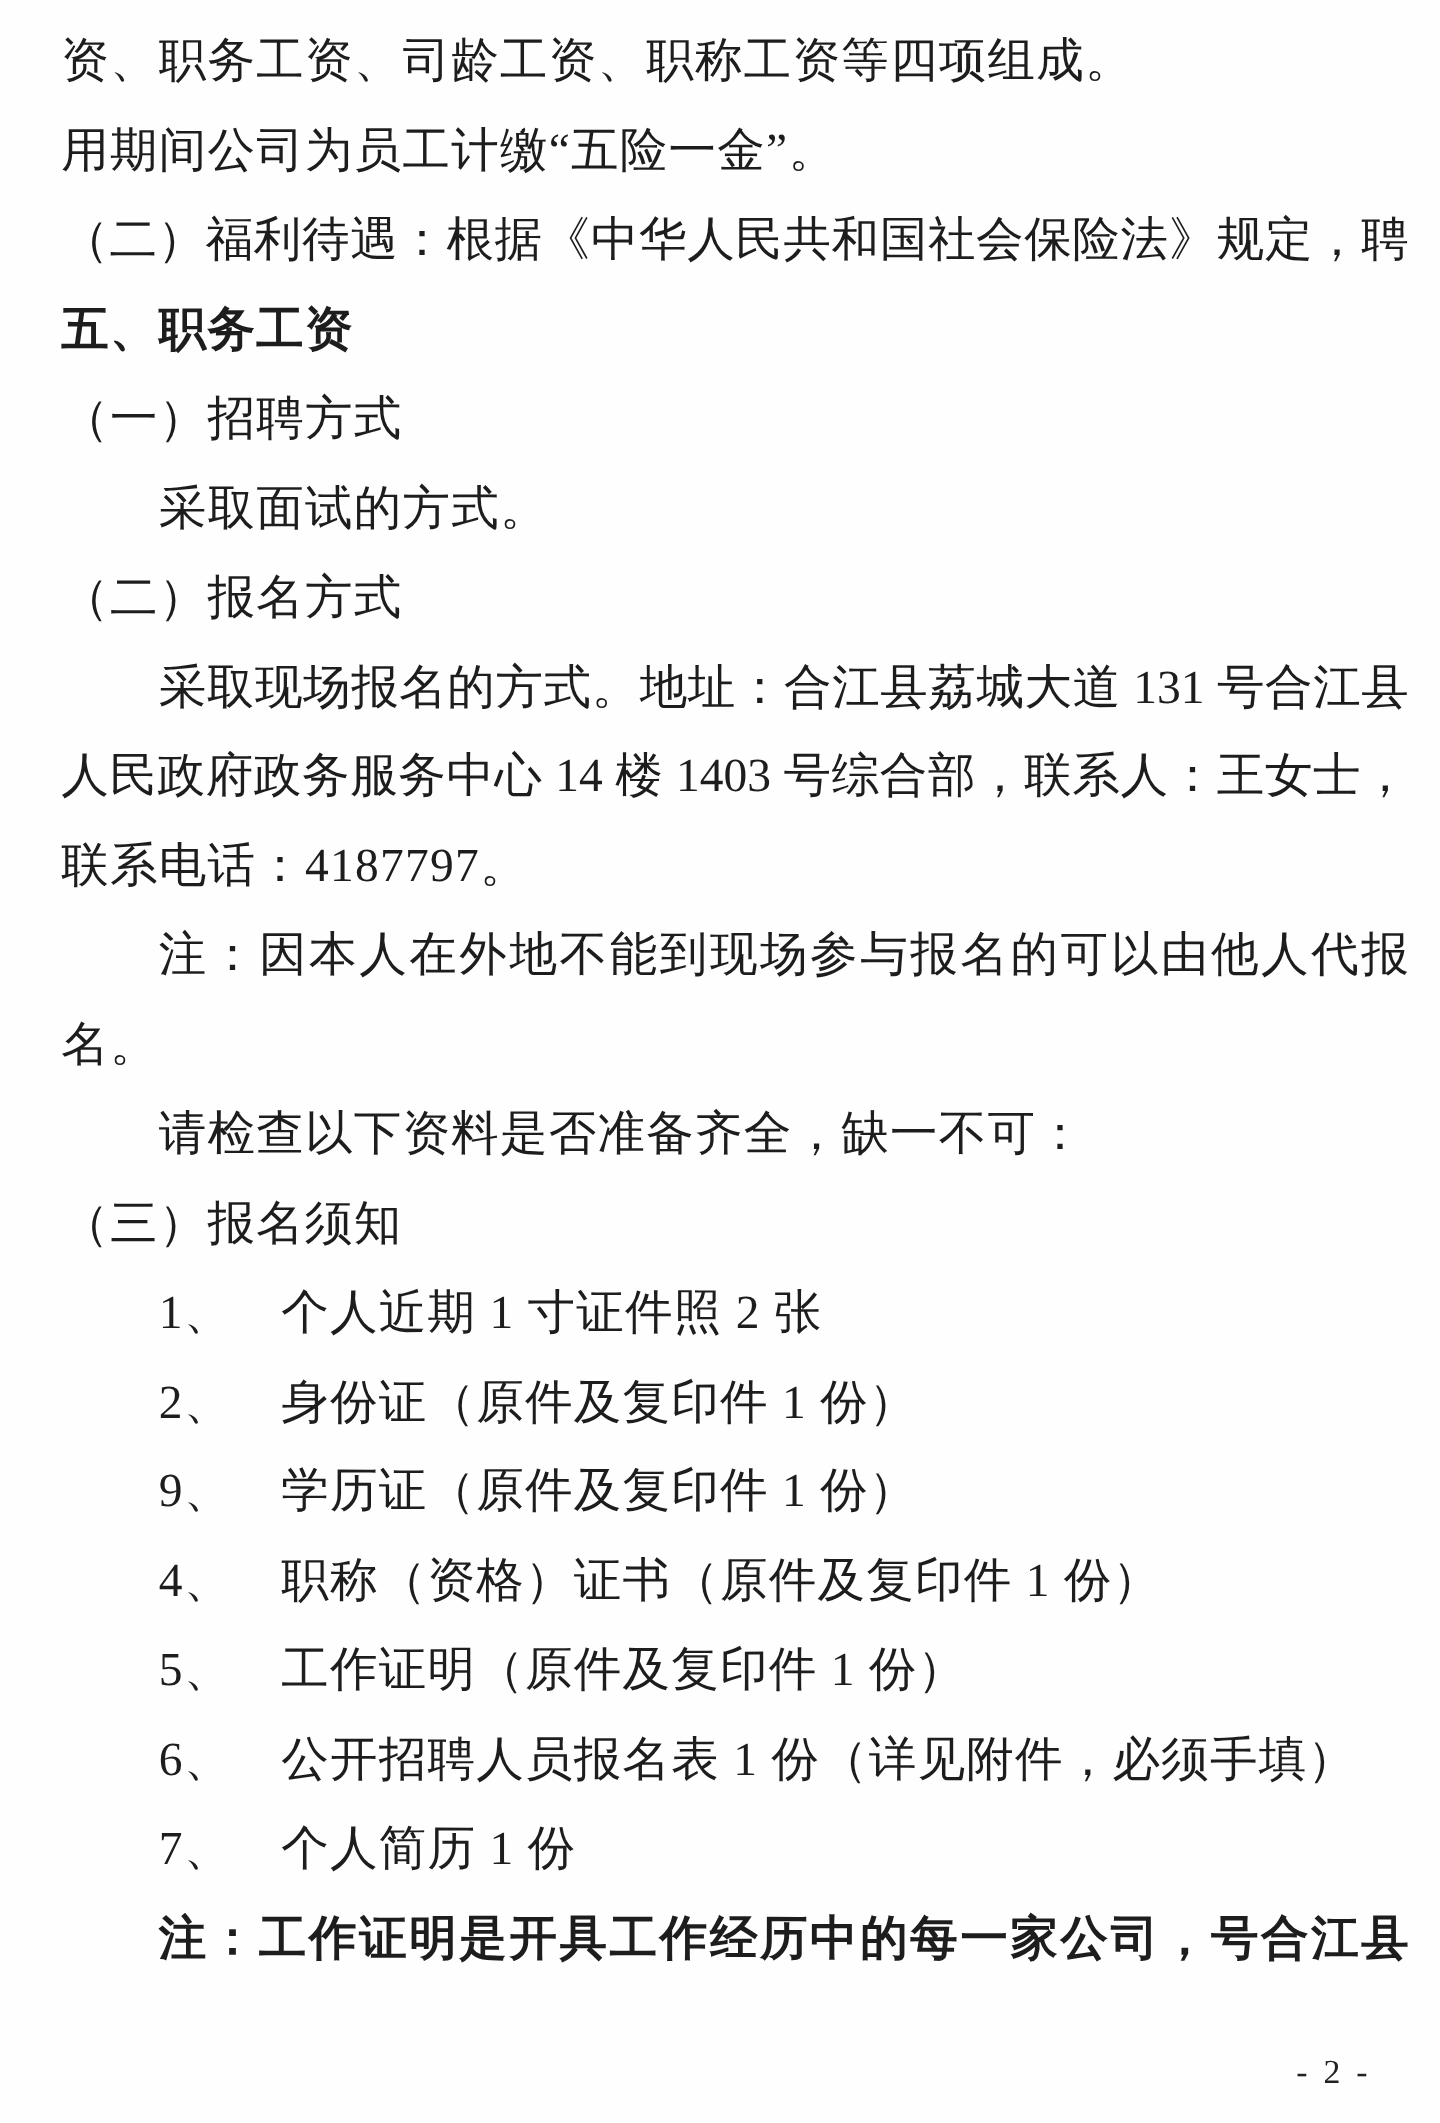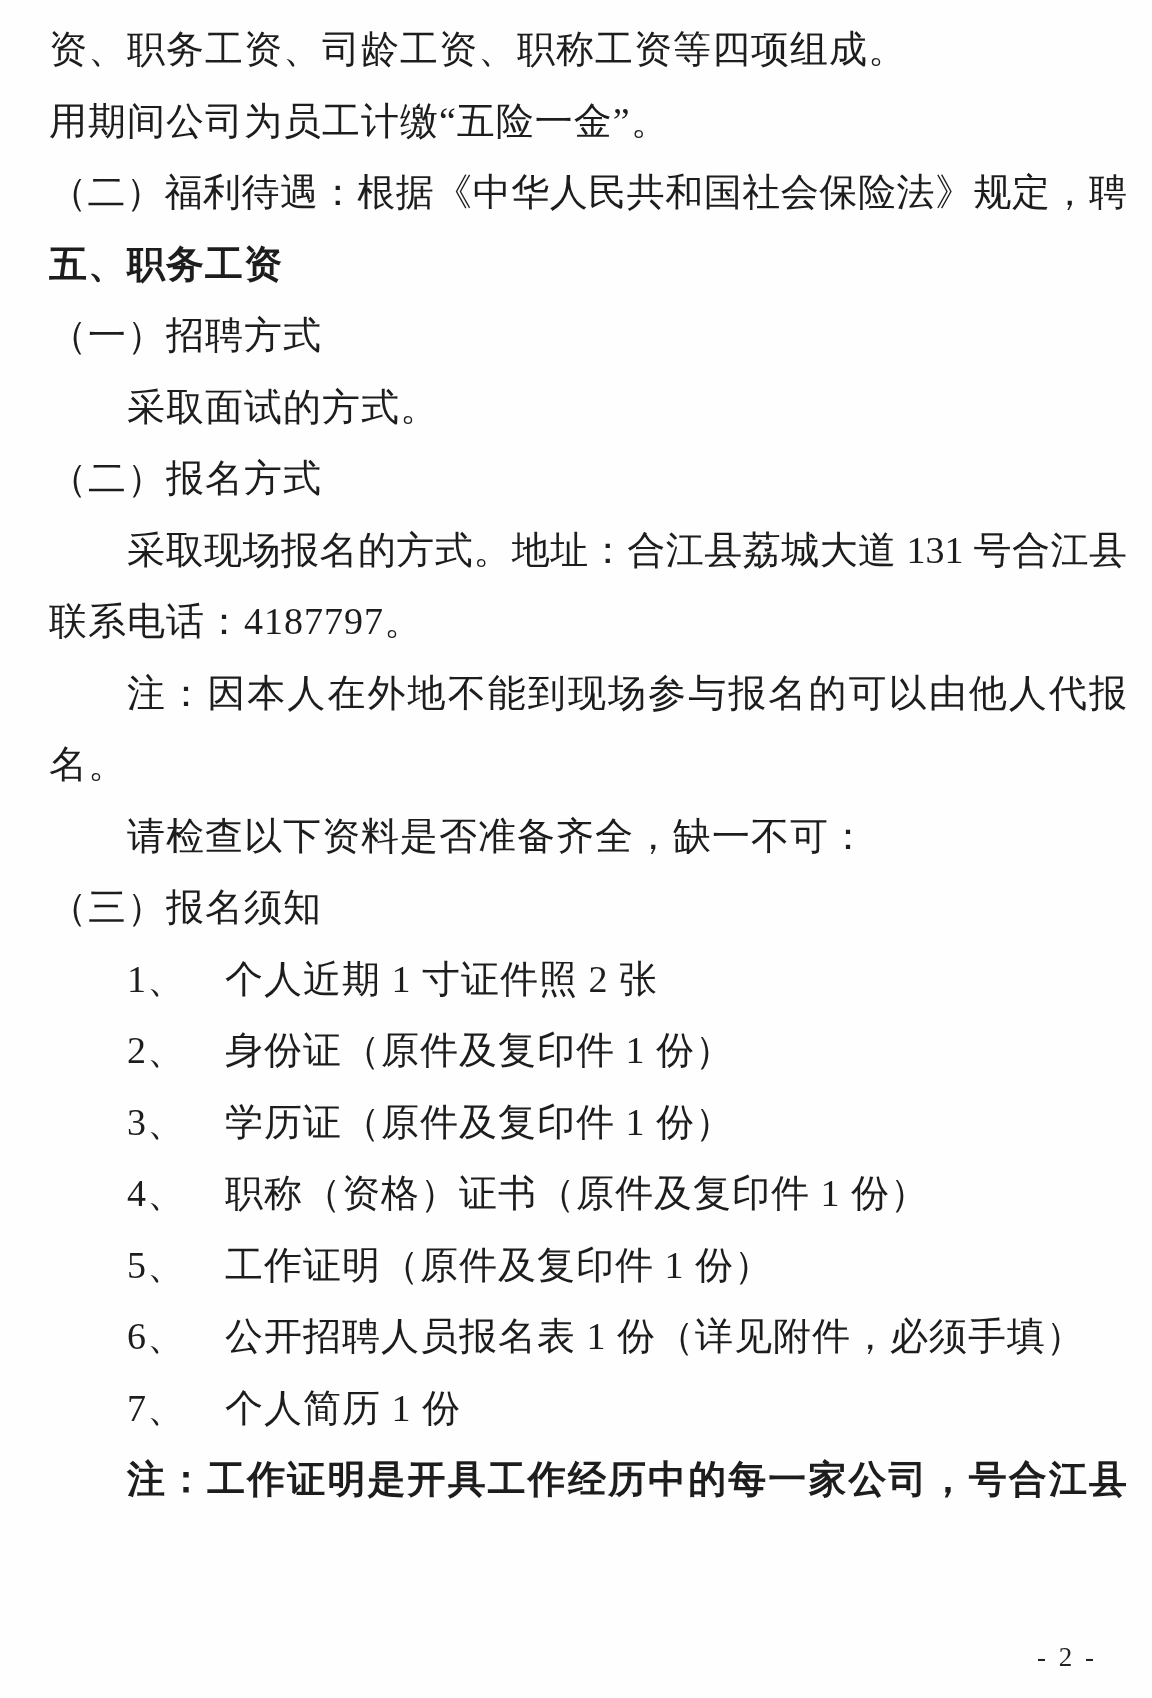--- a/index.html
+++ b/index.html
@@ -58,28 +58,29 @@
 <div class="page">
   <div class="doc">
       <div class="line">资、职务工资、司龄工资、职称工资等四项组成。</div>
       <div class="line">用期间公司为员工计缴“五险一金”。</div>
       <div class="line stretch">（二）福利待遇：根据《中华人民共和国社会保险法》规定，聘</div>
       <div class="line bold">五、职务工资</div>
       <div class="line">（一）招聘方式</div>
       <div class="line indent">采取面试的方式。</div>
       <div class="line">（二）报名方式</div>
       <div class="line indent stretch">采取现场报名的方式。地址：合江县荔城大道 131 号合江县</div>
+      <div class="line stretch">人民政府政务服务中心 14 楼 1403 号综合部，联系人：王女士，</div>
       <div class="line">联系电话：4187797。</div>
       <div class="line indent stretch">注：因本人在外地不能到现场参与报名的可以由他人代报</div>
       <div class="line">名。</div>
       <div class="line indent">请检查以下资料是否准备齐全，缺一不可：</div>
       <div class="line">（三）报名须知</div>
       <div class="line indent">1、　个人近期 1 寸证件照 2 张</div>
       <div class="line indent">2、　身份证（原件及复印件 1 份）</div>
-      <div class="line indent">3、　学历证（原件及复印件 1 份）</div>
+      <div class="line indent">9、　学历证（原件及复印件 1 份）</div>
       <div class="line indent">4、　职称（资格）证书（原件及复印件 1 份）</div>
       <div class="line indent">5、　工作证明（原件及复印件 1 份）</div>
       <div class="line indent">6、　公开招聘人员报名表 1 份（详见附件，必须手填）</div>
       <div class="line indent">7、　个人简历 1 份</div>
       <div class="line indent bold stretch">注：工作证明是开具工作经历中的每一家公司，号合江县</div>
     </div>
   <div class="footer">- 2 -</div>
 </div>
 
 </body></html>

